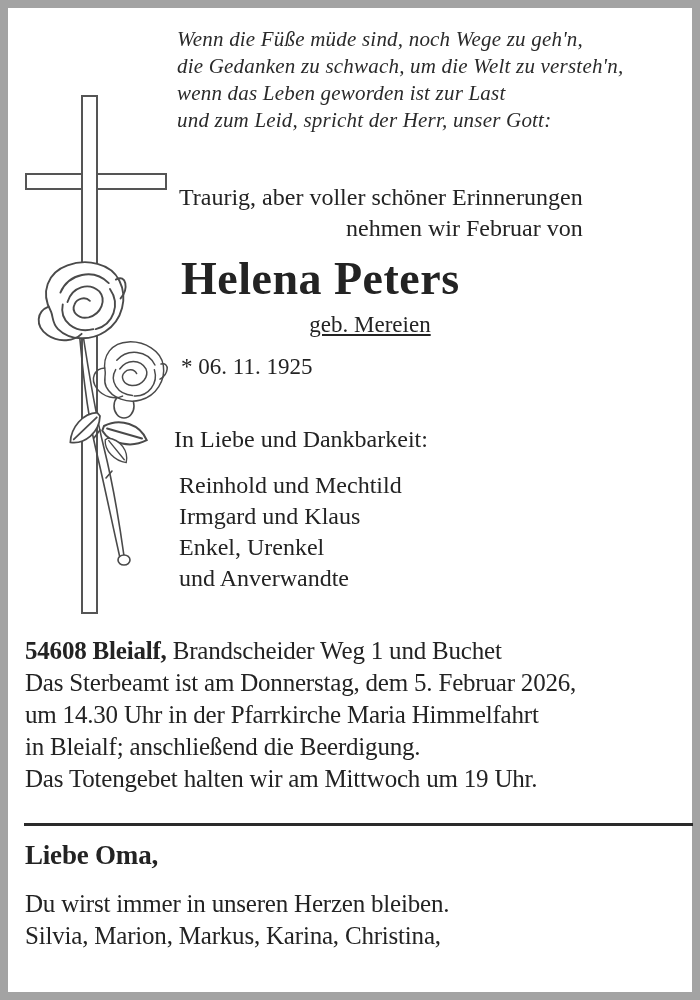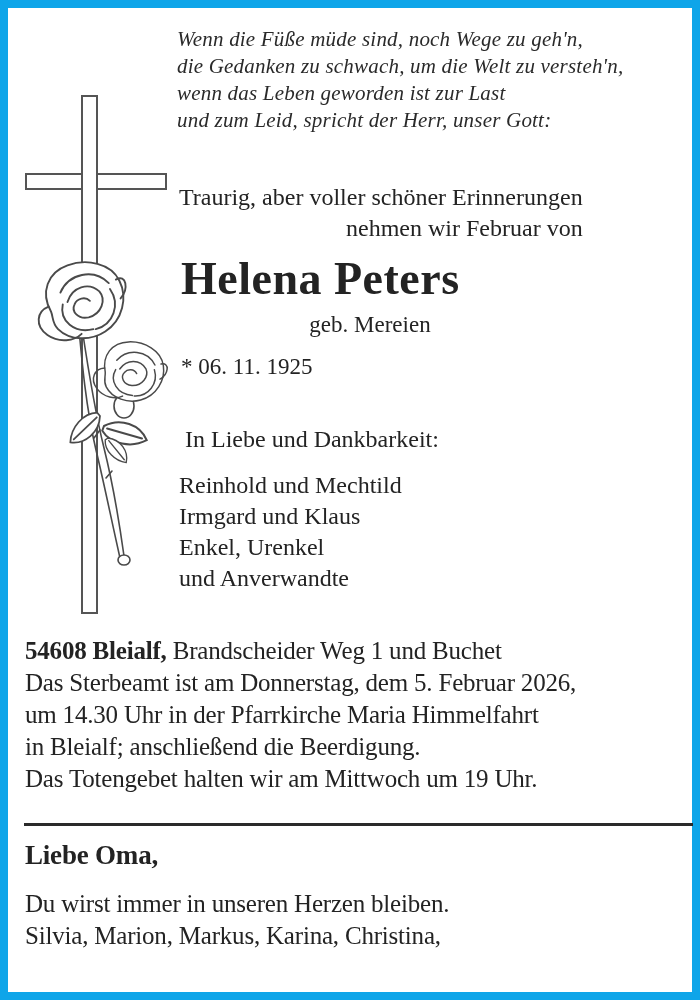--- a/index.html
+++ b/index.html
@@ -8,21 +8,21 @@
     width: 700px; height: 1000px;
     font-family: "Liberation Serif", "DejaVu Serif", serif;
     color: #232323;
     position: relative;
     overflow: hidden;
   }
   .page {
     position: absolute; inset: 0;
     width: 700px; height: 1000px;
     background: #ffffff;
-    border: 8px solid #0ea5e9;
+    border: 8px solid #a3a3a3;
   }
   .content { position: relative; width: 100%; height: 100%; }
 
   .art { position: absolute; left: 4px; top: 0px; }
 
   .verse {
     position: absolute; left: 169px; top: 18px;
     font-style: italic;
     font-size: 21px; line-height: 27px;
     color: #2a2a2a;
@@ -32,27 +32,27 @@
   .intro {
     position: absolute; left: 171px; top: 174px;
     font-size: 24px; line-height: 31px; text-align: right;
   }
 
   .nameblock { position: absolute; left: 173px; top: 246px; width: 378px; }
   .deceased-name {
     font-size: 46px; font-weight: 700; line-height: 50px;
     letter-spacing: 0.5px; white-space: nowrap;
   }
-  .maiden { font-size: 23px; text-align: center; margin-top: 8px; }
+  .maiden { font-size: 23px; text-align: center; margin-top: 8px; text-decoration: underline; }
   .dates {
     display: flex; justify-content: space-between;
     font-size: 23px; margin-top: 16px;
   }
 
-  .gratitude { position: absolute; left: 177px; top: 418px; font-size: 24px; }
+  .gratitude { position: absolute; left: 166px; top: 418px; font-size: 24px; }
   .mourners {
     position: absolute; left: 171px; top: 462px;
     font-size: 24px; line-height: 31px;
   }
 
   .service {
     position: absolute; left: 17px; top: 627px; width: 668px;
     font-size: 25px; line-height: 32px;
     letter-spacing: -0.2px;
   }

